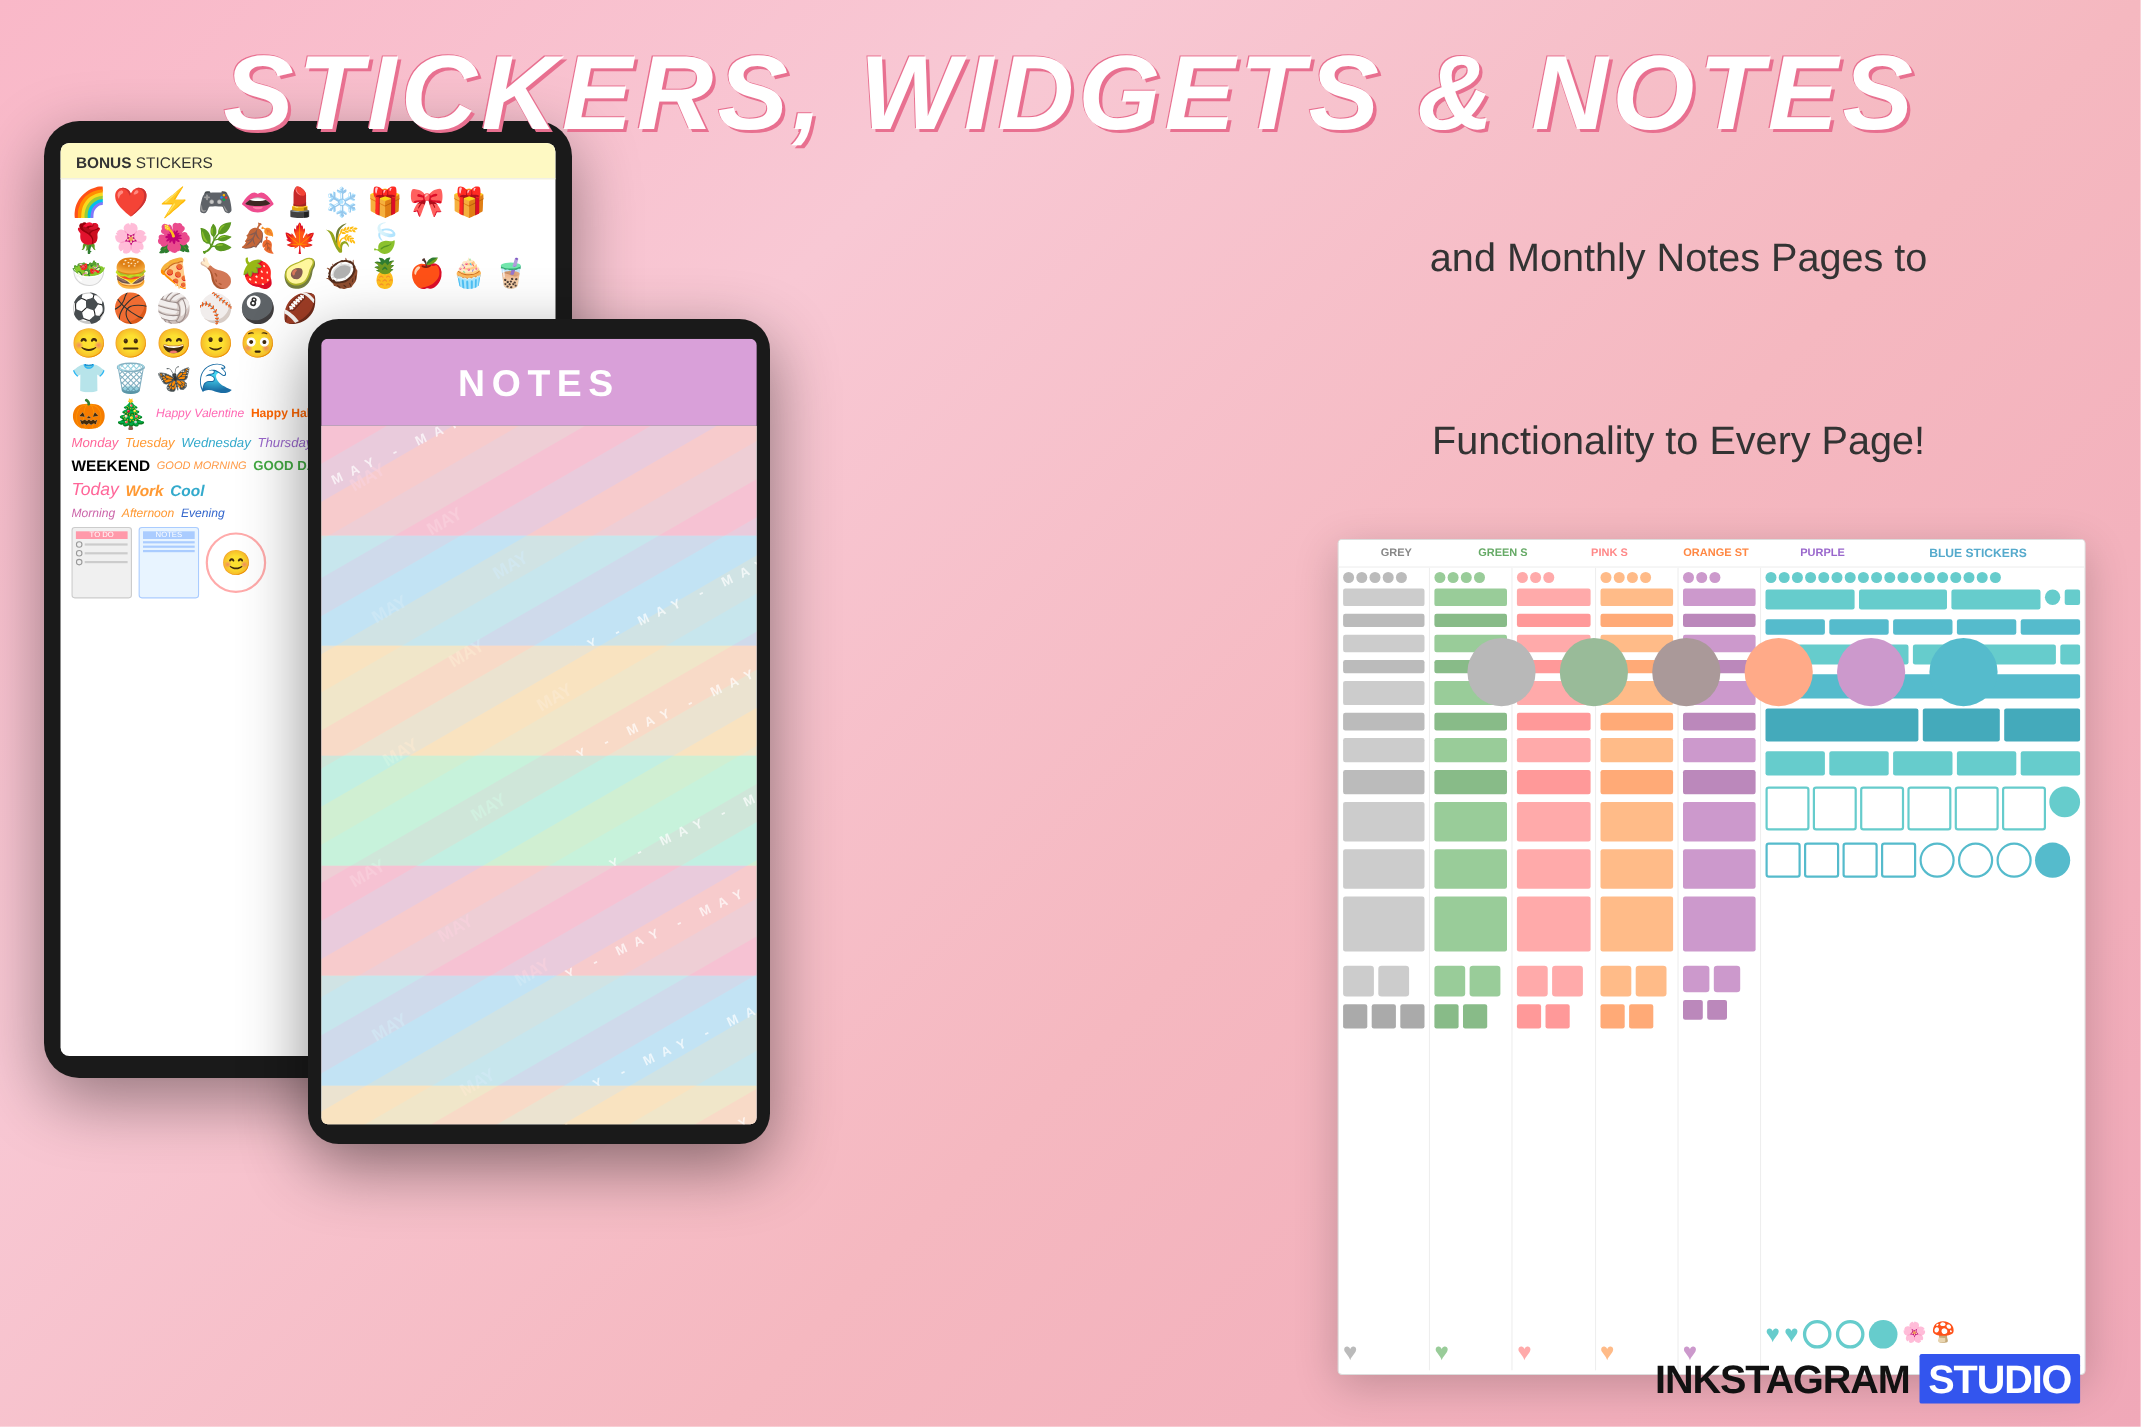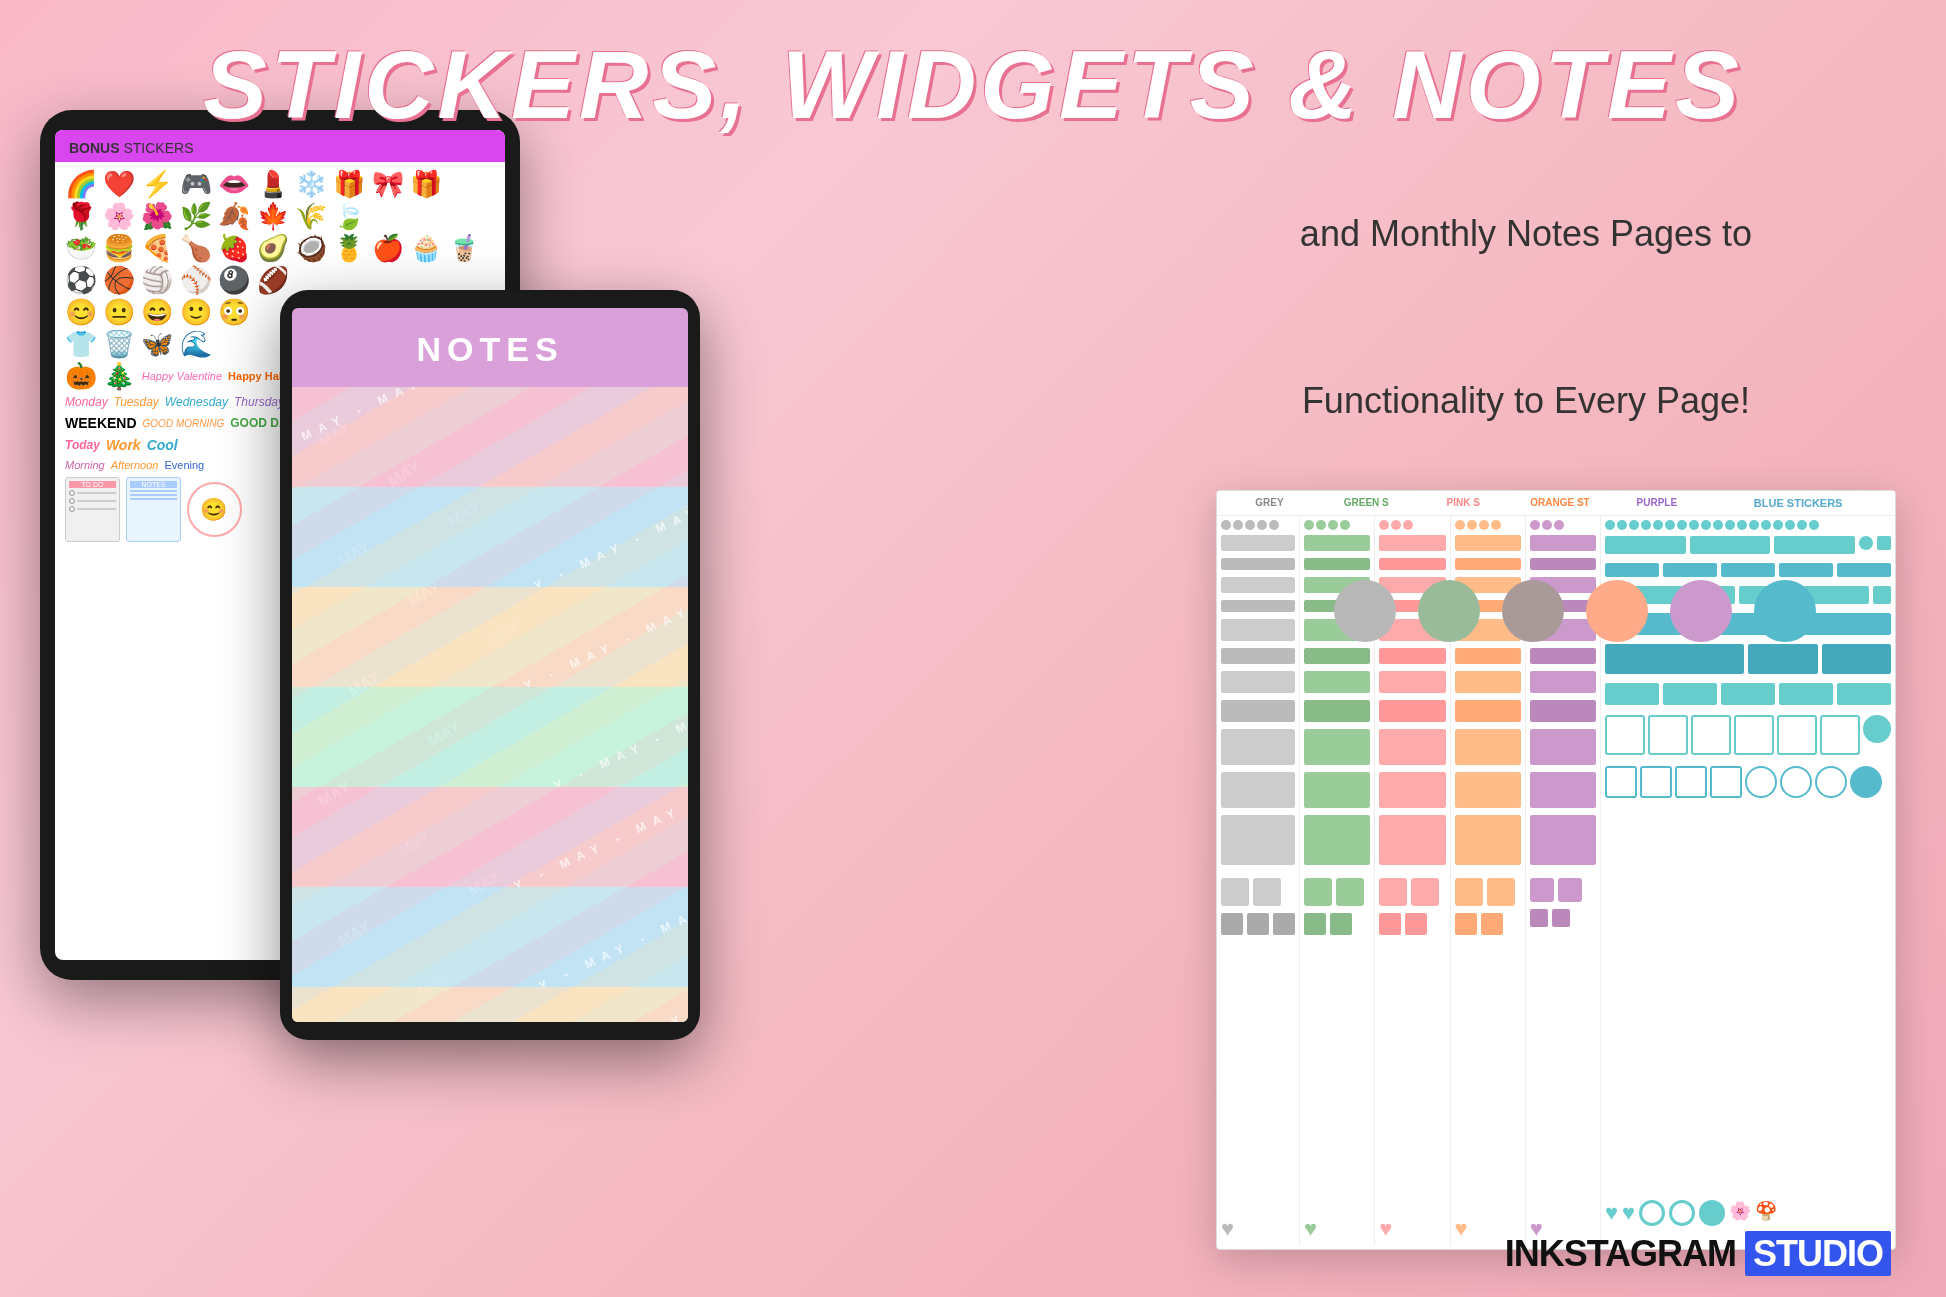--- a/index.html
+++ b/index.html
@@ -76,21 +76,21 @@
       top: 20px;
       left: 15px;
       right: 15px;
       bottom: 20px;
       background: white;
       border-radius: 8px;
       overflow: hidden;
     }
 
     .tablet-header {
-      background: #d946ef;
+      background: #fef9c3;
       padding: 10px 14px 6px;
       font-size: 14px;
       font-weight: bold;
       color: #333;
       border-bottom: 1px solid #eee;
     }
 
     .tablet-header span {
       color: #ff6699;
     }
@@ -356,29 +356,29 @@
         <span style="font-size:12px;font-style:italic;color:#9966cc;">Thursday</span>
       </div>
 
       <div class="sticker-row">
         <span style="font-size:14px;font-weight:700;color:#000000;">WEEKEND</span>
         <span style="font-size:10px;font-style:italic;color:#ff9944;">GOOD MORNING</span>
         <span style="font-size:12px;font-weight:bold;color:#44aa44;">GOOD DAY</span>
       </div>
 
       <div class="sticker-row">
-        <span style="font-size:12px;font-style:italic;color:#ff6699;font-weight:bold;">Today</span>
+        <span style="font-size:16px;font-style:italic;color:#ff6699;font-weight:normal;">Today</span>
         <span style="font-size:14px;font-style:italic;color:#ff9933;font-weight:bold;">Work</span>
         <span style="font-size:14px;font-style:italic;color:#33aacc;font-weight:bold;">Cool</span>
       </div>
 
       <div class="sticker-row">
         <span style="font-size:11px;font-style:italic;color:#cc66aa;">Morning</span>
         <span style="font-size:11px;font-style:italic;color:#ff9933;">Afternoon</span>
-        <span style="font-size:11px;color:#3366cc;">Evening</span>
+        <span style="font-size:11px;font-style:italic;color:#3366cc;">Evening</span>
       </div>
 
       <div class="sticker-row">
         <div style="width:55px;height:65px;background:#f0f0f0;border:1px solid #ccc;border-radius:3px;font-size:7px;padding:3px;">
           <div style="background:#ff99aa;color:white;font-size:7px;text-align:center;margin-bottom:2px;">TO DO</div>
           <div style="display:flex;flex-direction:column;gap:2px;">
             <div style="display:flex;align-items:center;gap:2px;">
                 <div style="width:6px;height:6px;border:1px solid #999;border-radius:50%;"></div>
                 <div style="height:2px;background:#ccc;flex:1;"></div>
               </div>

